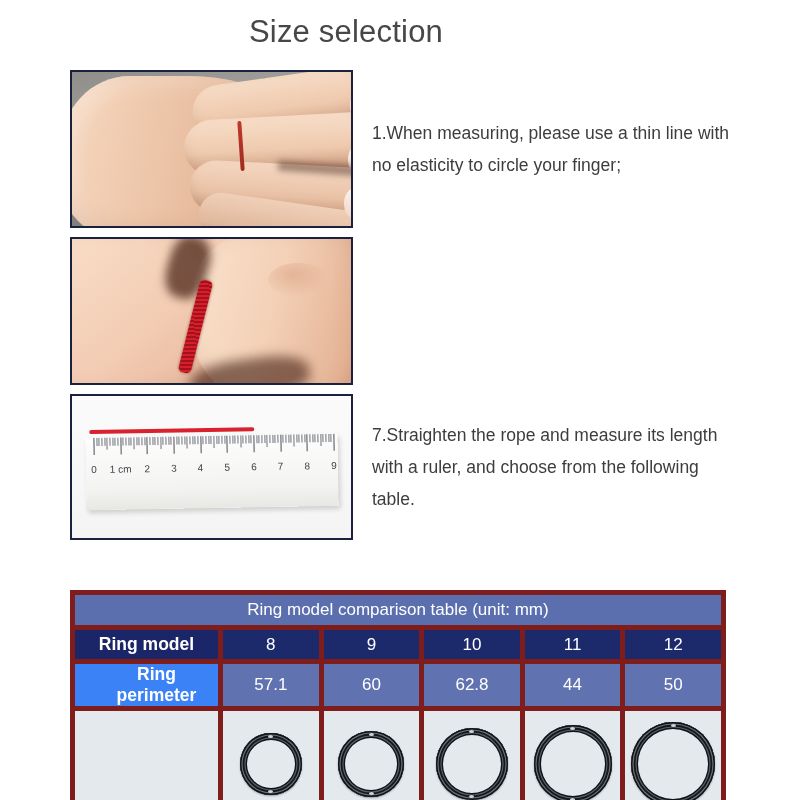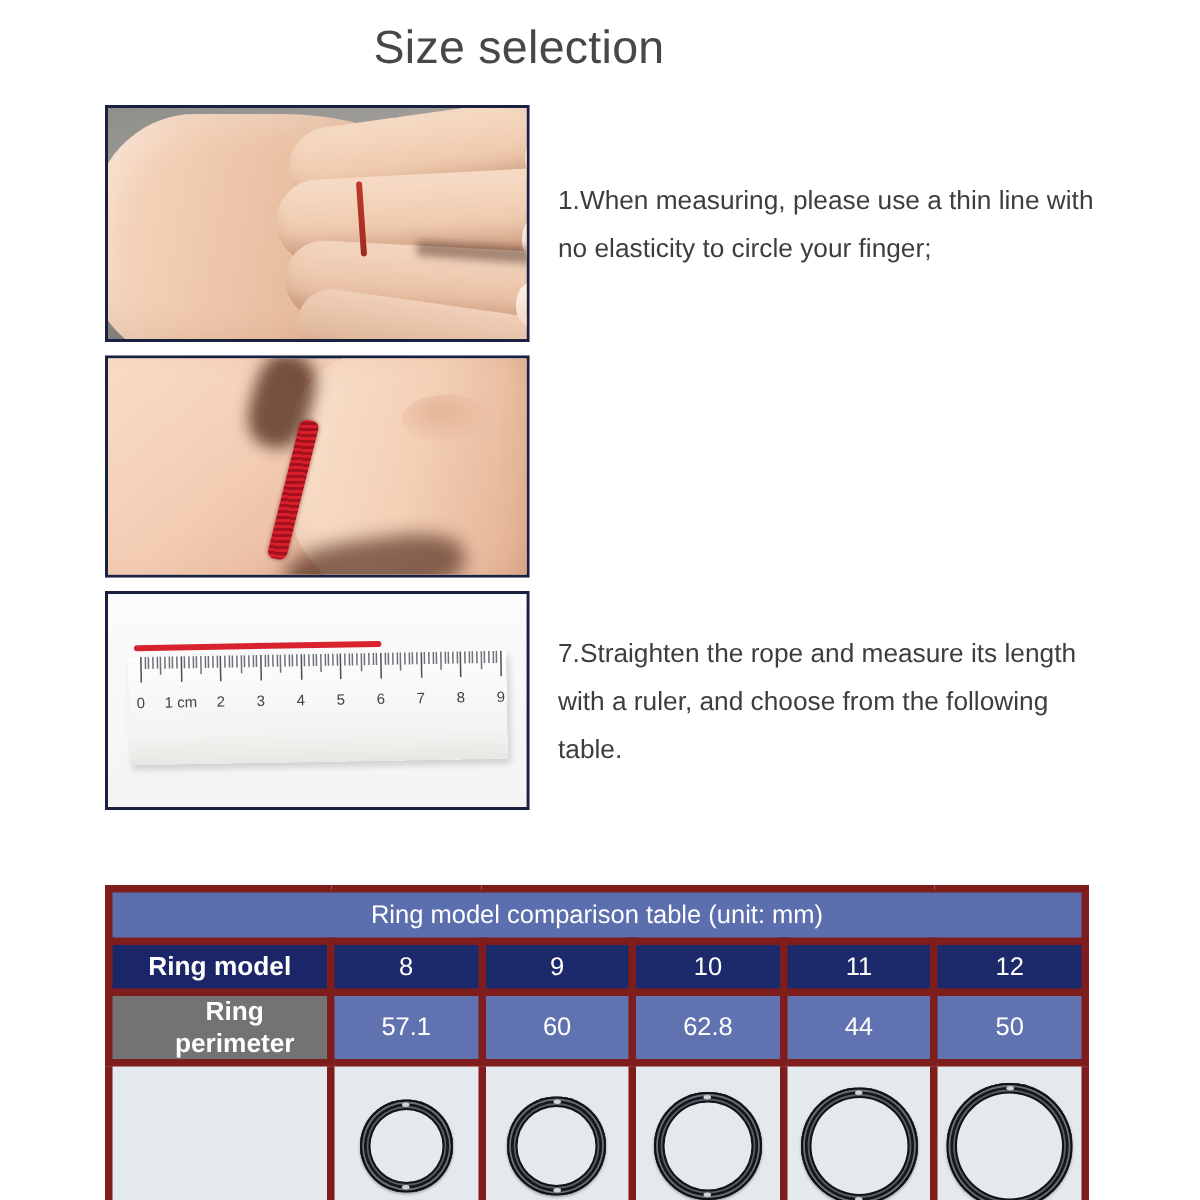--- a/index.html
+++ b/index.html
@@ -243,21 +243,21 @@
     padding: 0;
     height: 29px;
   }
   .tbl-title {
     background: #5b6eae;
     font-size: 17px;
     height: 30px !important;
   }
   .row-model .lbl  { background: #1b2668; font-weight: bold; font-size: 17.5px; }
   .row-model .val  { background: #1c2a6b; font-size: 17px; }
-  .row-peri  .lbl  { background: #737373; font-weight: bold; font-size: 17.5px; padding-left: 20px; }
+  .row-peri  .lbl  { background: #3b82f6; font-weight: bold; font-size: 17.5px; padding-left: 20px; }
   .row-peri  .val  { background: #6073b0; font-size: 17px; }
   .row-rings td {
     background: #e4e9ee;
     height: 106px;
     vertical-align: middle;
   }
   .col-label { width: 148px; }
 
   .ring-img {
     display: block;

